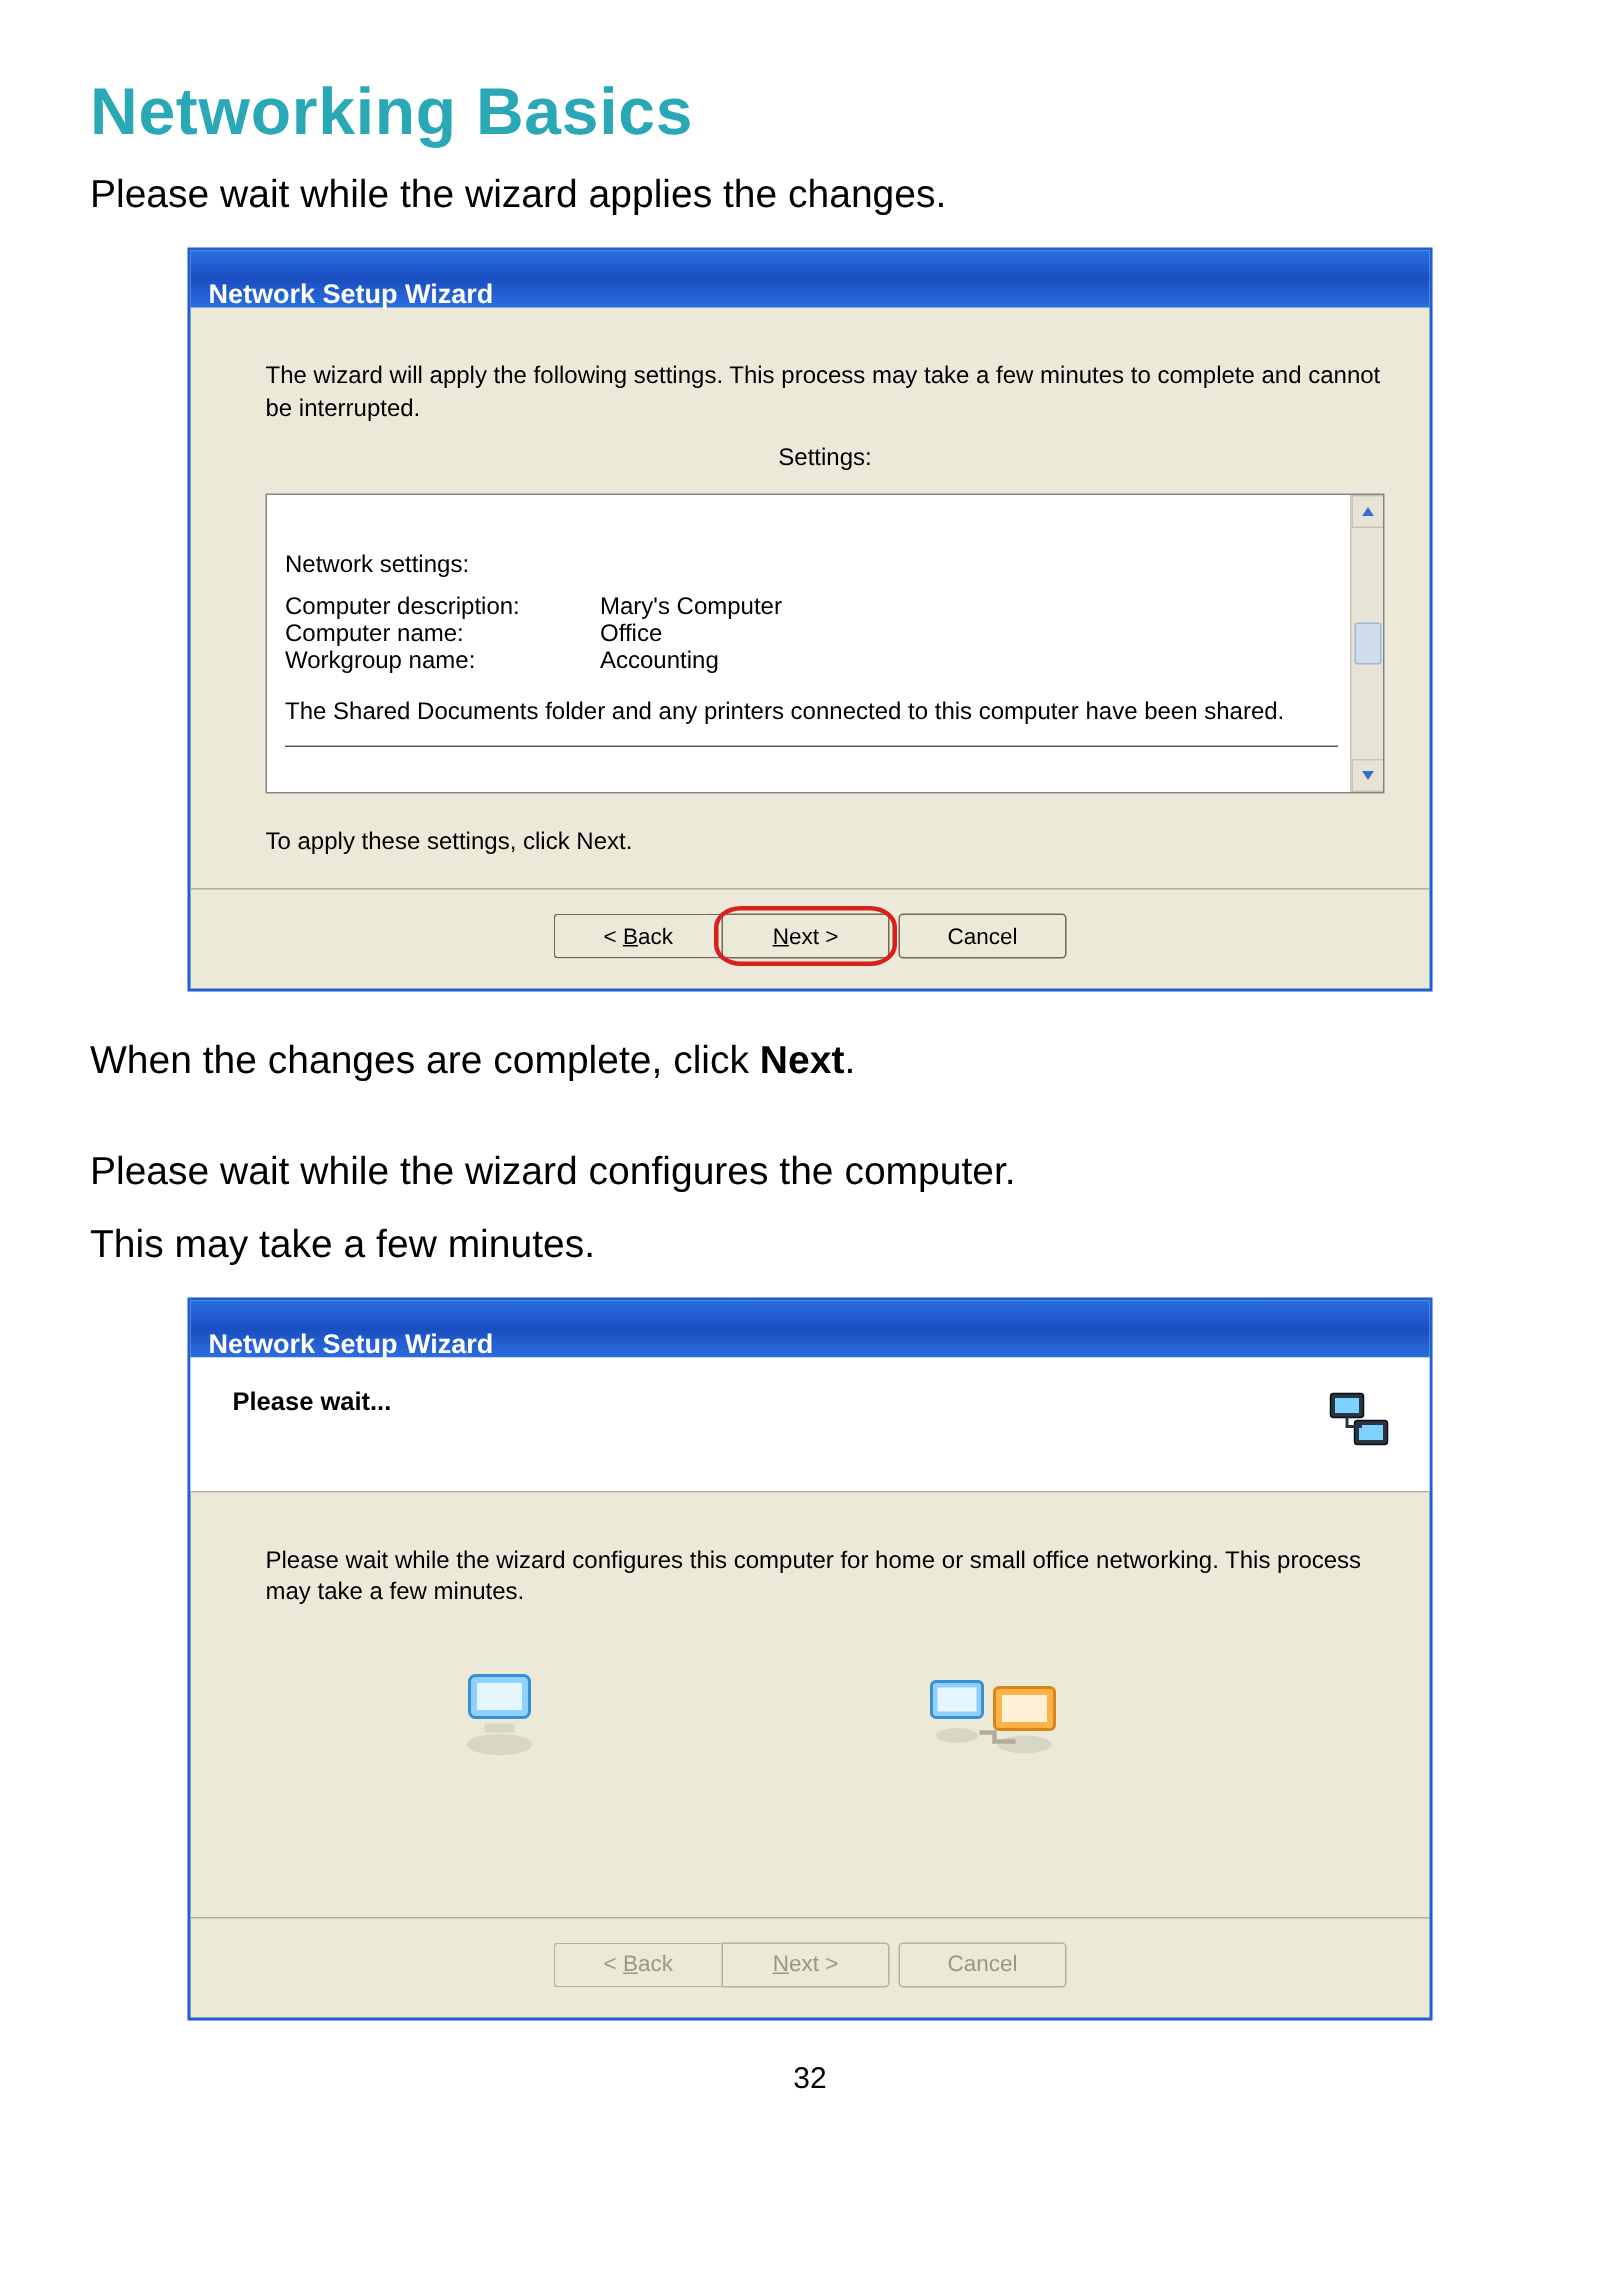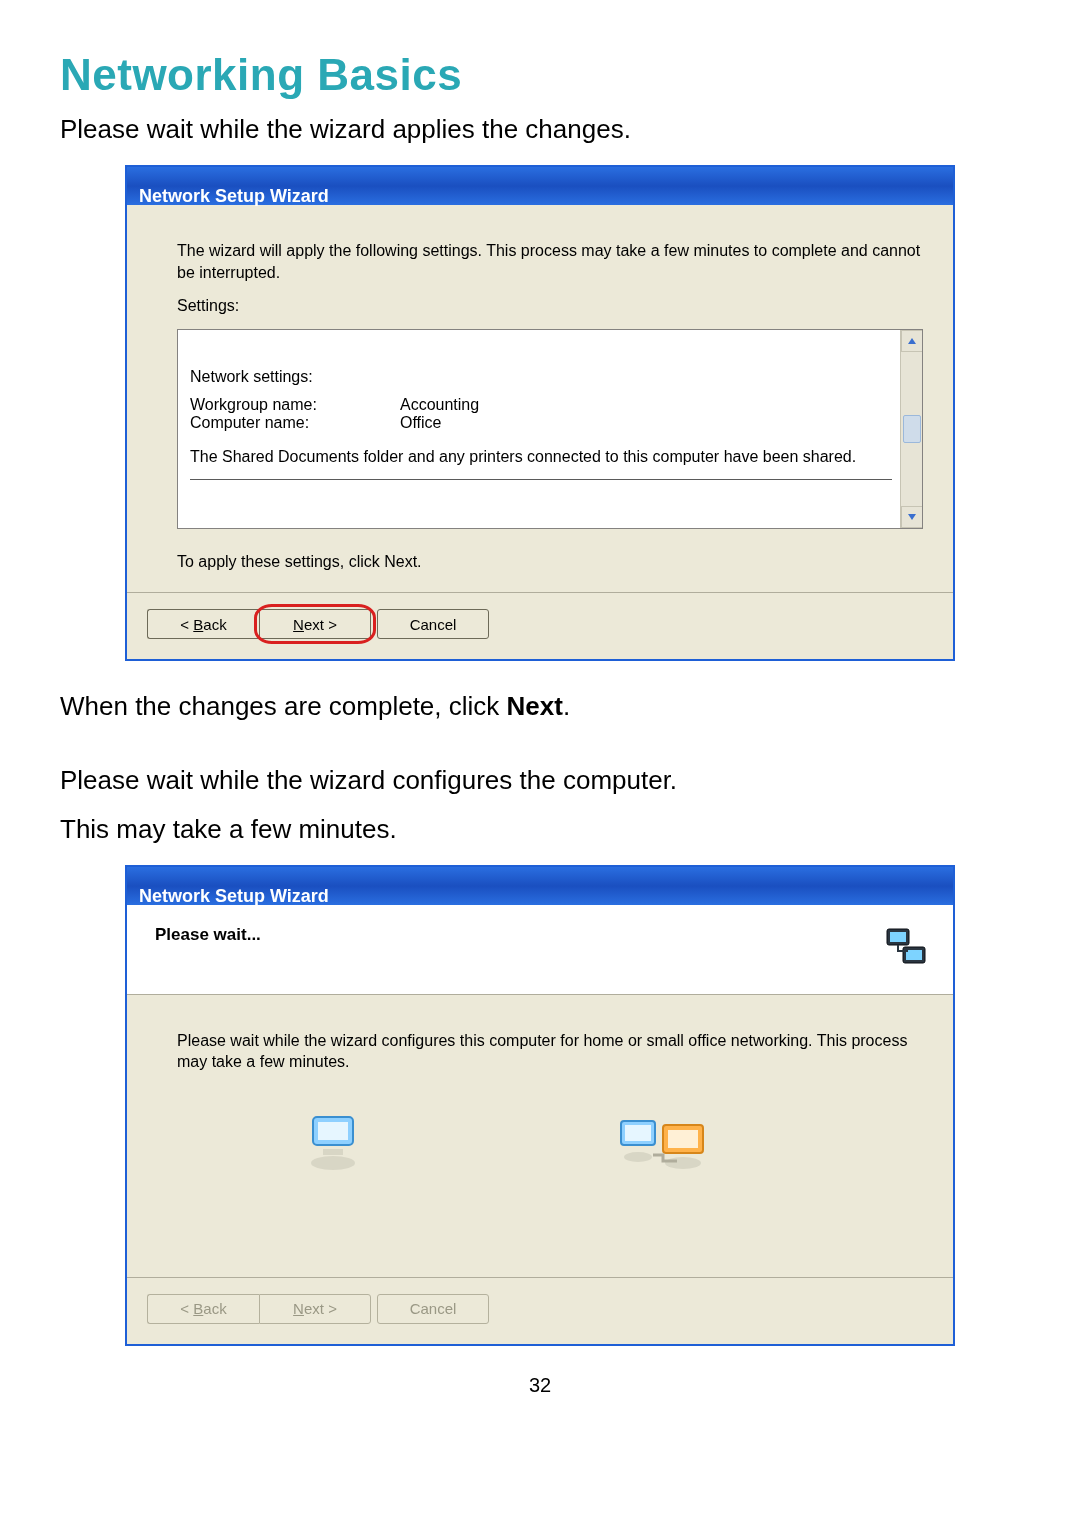--- a/index.html
+++ b/index.html
@@ -60,21 +60,21 @@
     width: 48px; height: 48px;
     flex: 0 0 auto;
     margin-left: 12px;
   }
   .wizard-body {
     padding: 35px 30px 8px 50px;
     font-size: 16px;
     color: #000;
   }
   .wizard-body p { margin-bottom: 12px; line-height: 1.35; }
-  .settings-label { margin: 6px 0 2px 0; }
+  .settings-label { margin: 6px 0 2px 0; text-align: center; }
 
   .settings-panel {
     position: relative;
     background: #fff;
     border: 1px solid #848280;
     padding: 10px 30px 10px 12px;
     margin-bottom: 22px;
     height: 200px;
     overflow: hidden;
   }
@@ -110,21 +110,21 @@
     background: #cfdcea;
     border: 1px solid #9bb8db;
     border-radius: 2px;
   }
   .sb-track { flex: 1; display: flex; align-items: center; justify-content: center; }
 
   .wizard-footer {
     border-top: 1px solid #b0ad9c;
     padding: 16px 20px 20px 20px;
     display: flex;
-    justify-content: flex-start;
+    justify-content: center;
     gap: 6px;
   }
   .wizard-footer button {
     width: 112px;
     height: 30px;
     font-family: Tahoma, Arial, sans-serif;
     font-size: 15px;
     background: #ece9d8;
     border: 1px solid #6d6a58;
     border-radius: 3px;
@@ -176,26 +176,30 @@
   <div class="wizard-titlebar">Network Setup Wizard</div>
 
 
   <div class="wizard-body">
     <p>The wizard will apply the following settings. This process may take a few minutes to complete and cannot be interrupted.</p>
     <p class="settings-label">Settings:</p>
 
     <div class="settings-panel">
       <div class="section-head">Network settings:</div>
       <div class="row">
-        <span class="k">Workgroup name:</span>
-        <span class="v">Accounting</span>
+        <span class="k">Computer description:</span>
+        <span class="v">Mary's Computer</span>
       </div>
       <div class="row">
         <span class="k">Computer name:</span>
         <span class="v">Office</span>
+      </div>
+      <div class="row">
+        <span class="k">Workgroup name:</span>
+        <span class="v">Accounting</span>
       </div>
       <p style="margin-top:14px;">The Shared Documents folder and any printers connected to this computer have been shared.</p>
       <hr>
       <div class="scrollbar">
         <div class="sb-btn">
           <svg width="10" height="10" viewBox="0 0 10 10">
               <path d="M5 2 L9 8 H1 Z" fill="#3a6fcf"></path>
             </svg>
         </div>
         <div class="sb-track">

